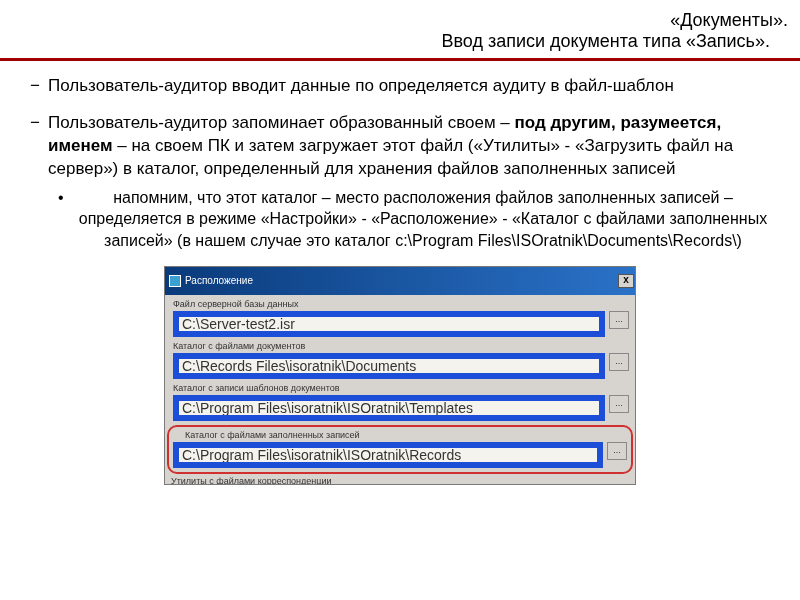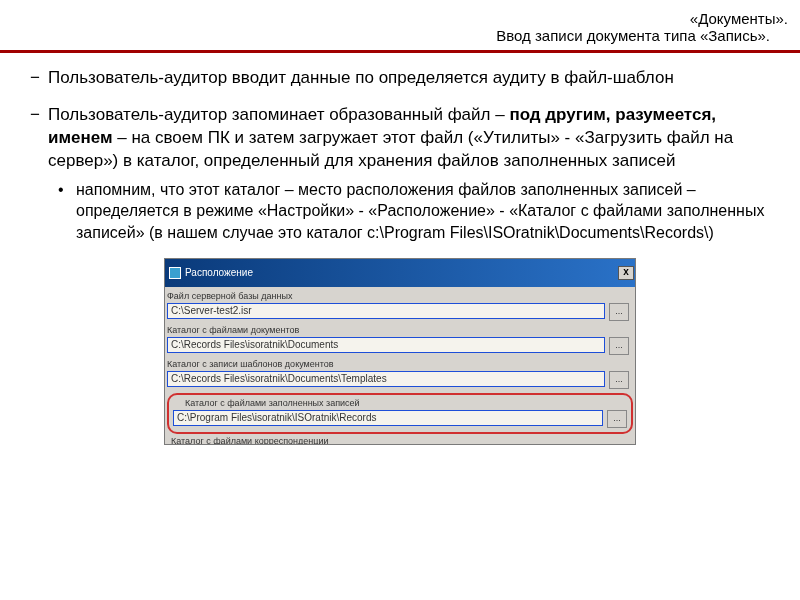--- a/index.html
+++ b/index.html
@@ -9,21 +9,21 @@
     height: 600px;
     font-family: Arial, sans-serif;
     background: #fff;
     color: #000;
     font-size: 16px;
     overflow: hidden;
   }
   .header {
     text-align: right;
     padding: 10px 10px 6px 10px;
-    font-size: 15px;
+    font-size: 18px;
   }
   .header-line1 { margin-right: 2px; }
   .header-line2 { margin-right: 20px; }
   .red-rule {
     border: none;
     border-top: 3px solid #a00000;
     margin: 0 0 14px 0;
   }
   .content {
     padding: 0 30px 0 30px;
@@ -42,20 +42,21 @@
   ul.dash > li::before {
     content: "−";
     position: absolute;
     left: -18px;
     top: 0;
   }
   ul.bullet {
     list-style: none;
     margin: 6px 0 0 0;
     padding: 0 0 0 28px;
+    text-align: center;
   }
   ul.bullet > li {
     position: relative;
     font-size: 16px;
     line-height: 1.35;
     margin-bottom: 8px;
   }
   ul.bullet > li::before {
     content: "•";
     position: absolute;
@@ -93,40 +94,40 @@
     width: 14px; height: 12px;
     background: #d7d4cf;
     border: 1px solid #555;
     color: #000;
     font-size: 10px;
     line-height: 10px;
     text-align: center;
     font-weight: bold;
   }
   .group {
-    margin: 4px 6px 2px 2px;
+    margin: 4px 6px 2px 8px;
   }
   .group-label {
     font-size: 9px;
     color: #333;
     margin-bottom: 2px;
   }
   .row {
     display: flex;
     align-items: stretch;
     gap: 4px;
     margin-bottom: 4px;
   }
   .path-input {
     flex: 1;
     background: #f5f3ed;
-    border: 1px solid #1d4ed8;
+    border: 6px solid #1d4ed8;
     height: 14px;
     line-height: 14px;
-    font-size: 10px;
+    font-size: 14px;
     padding: 0 3px;
     color: #333;
     white-space: nowrap;
     overflow: hidden;
   }
   .browse-btn {
     width: 18px;
     height: 16px;
     background: #d7d4cf;
     border: 1px solid #888;
@@ -157,21 +158,21 @@
   <div class="header-line2">Ввод записи документа типа «Запись».</div>
 </div>
 <hr class="red-rule">
 
 <div class="content">
   <ul class="dash">
     <li>
       <span>Пользователь-аудитор вводит данные по определяется аудиту в файл-шаблон</span>
     </li>
     <li>
-      <span>Пользователь-аудитор запоминает образованный файл – </span><span class="bold">под другим, разумеется, именем</span><span> – на своем ПК и затем загружает этот файл («Утилиты» - «Загрузить файл на сервер») в каталог, определенный для хранения файлов заполненных записей</span>
+      <span>Пользователь-аудитор запоминает образованный своем – </span><span class="bold">под другим, разумеется, именем</span><span> – на своем ПК и затем загружает этот файл («Утилиты» - «Загрузить файл на сервер») в каталог, определенный для хранения файлов заполненных записей</span>
       <ul class="bullet">
         <li>
           <span>напомним, что этот каталог – место расположения файлов заполненных записей – определяется в режиме «Настройки» - «Расположение» - «Каталог с файлами заполненных записей» (в нашем случае это каталог c:\Program Files\ISOratnik\Documents\Records\)</span>
         </li>
       </ul>
     </li>
   </ul>
 
   <div class="dialog">
     <div class="titlebar">
@@ -193,30 +194,30 @@
       <div class="group-label">Каталог с файлами документов</div>
       <div class="row">
         <div class="path-input">C:\Records Files\isoratnik\Documents</div>
         <div class="browse-btn">...</div>
       </div>
     </div>
 
     <div class="group">
       <div class="group-label">Каталог с записи шаблонов документов</div>
       <div class="row">
-        <div class="path-input">C:\Records Files\isoratnik\Documents\Templates</div>
+        <div class="path-input">C:\Program Files\isoratnik\ISOratnik\Templates</div>
         <div class="browse-btn">...</div>
       </div>
     </div>
 
     <div class="highlight-box">
       <div class="group-label">Каталог с файлами заполненных записей</div>
       <div class="row">
         <div class="path-input">C:\Program Files\isoratnik\ISOratnik\Records</div>
         <div class="browse-btn">...</div>
       </div>
     </div>
 
     <div class="cut-bottom">
-      <div class="group-label">Каталог с файлами корреспонденции</div>
+      <div class="group-label">Утилиты с файлами корреспонденции</div>
     </div>
   </div>
 </div>
 
 </body></html>

